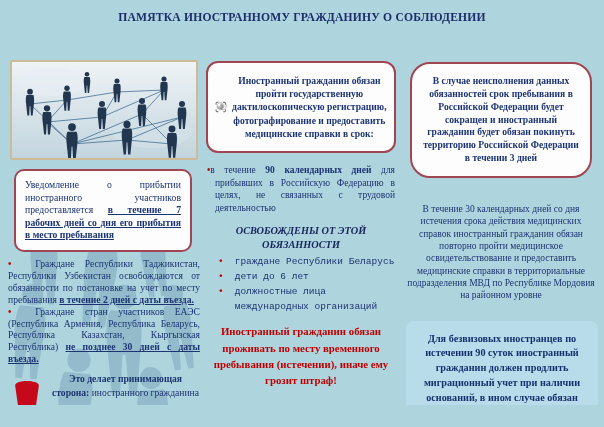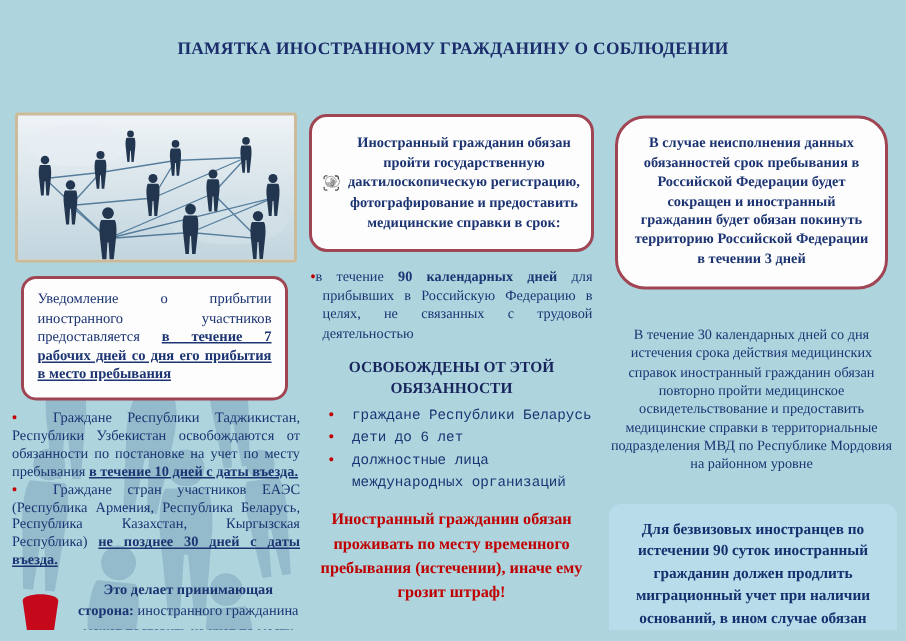--- a/index.html
+++ b/index.html
@@ -1,18 +1,18 @@
 <!DOCTYPE html>
 <html lang="ru"><head>
 <meta charset="utf-8">
 <style>
   html,body{margin:0;padding:0;}
   body{width:604px;height:427px;overflow:hidden;background:#aed4de;
        font-family:"Liberation Serif", serif;}
-  .page{position:relative;width:604px;height:405px;background:#aed4de;overflow:hidden;margin-top:15px;}
+  .page{position:relative;width:604px;height:405px;background:#aed4de;overflow:hidden;}
 
   
   .title{position:absolute;top:9px;left:0;right:0;text-align:center;
          font-weight:bold;font-size:11.6px;line-height:1.55;color:#1b2d6b;letter-spacing:.2px;}
 
   
   .col{position:absolute;top:60px;}
   .col-left{left:8px;width:192px;}
   .col-mid{left:202px;width:198px;}
   .col-right{left:402px;width:198px;}
@@ -35,21 +35,21 @@
   .watermark{position:absolute;left:-4px;top:168px;z-index:0;opacity:.32;}
 
   
   .fp-box{width:172px;margin:1px auto 0;background:#fdfdfd;border:2px solid #a04553;
           border-radius:12px;padding:11px 7px;display:flex;gap:5px;align-items:center;}
   .fp-text{font-weight:bold;font-size:9.6px;line-height:1.38;text-align:center;color:#1c3472;}
   .mid-bullets{margin-top:11px;padding:0 5px;font-size:9.5px;line-height:1.33;
                color:#1c3472;text-align:justify;}
   .mb-item{padding-left:8px;text-indent:-8px;margin-bottom:2px;}
   .exempt-title{margin-top:9px;text-align:center;font-weight:bold;font-size:10.3px;
-                line-height:1.35;color:#17255c;}
+                line-height:1.35;color:#17255c;font-style:italic;}
   .exempt-items{margin-top:4px;padding-left:16px;font-size:9.5px;line-height:1.55;color:#1c3472;font-family:Liberation Mono, monospace;}
   .ex-item .rb{margin-right:11px;}
   .ex-item .wrap2{display:inline-block;vertical-align:top;max-width:150px;}
   .warning{margin-top:9px;text-align:center;font-weight:bold;color:#c00000;
            font-size:10.8px;line-height:1.5;padding:0 8px;}
 
   
   .cons-box{width:162px;margin:2px auto 0;background:#fdfdfd;border:2px solid #a04553;
             border-radius:20px;padding:11px 8px;font-weight:bold;font-size:9.6px;
             line-height:1.34;text-align:center;color:#1c3472;}
@@ -137,21 +137,21 @@
     </div>
 
     <div class="notice-box">
       <span>Уведомление о прибытии иностранного участников предоставляется</span>
       <span class="hl">в течение 7 рабочих дней со дня его прибытия в место пребывания</span>
     </div>
 
     <div class="left-bullets">
       <div class="lb-item">
         <span class="rb">•</span><span>Граждане Республики Таджикистан, Республики Узбекистан освобождаются от обязанности по постановке на учет по месту пребывания</span>
-        <span class="hl">в течение 10 дней с даты въезда.</span>
+        <span class="hl">в течение 2 дней с даты въезда.</span>
       </div>
       <div class="lb-item">
         <span class="rb">•</span><span>Граждане стран участников ЕАЭС (Республика Армения, Республика Беларусь, Республика Казахстан, Кыргызская Республика)</span>
         <span class="hl">не позднее 30 дней с даты въезда.</span>
       </div>
     </div>
 
     <div class="receiving">
       <svg class="excl" width="38" height="92" viewBox="0 0 48 100">
         <path d="M9,9 C9,1.5 39,1.5 39,9 L31.5,61 C31,66.5 17,66.5 16.5,61 Z" fill="#c5091a"></path>

